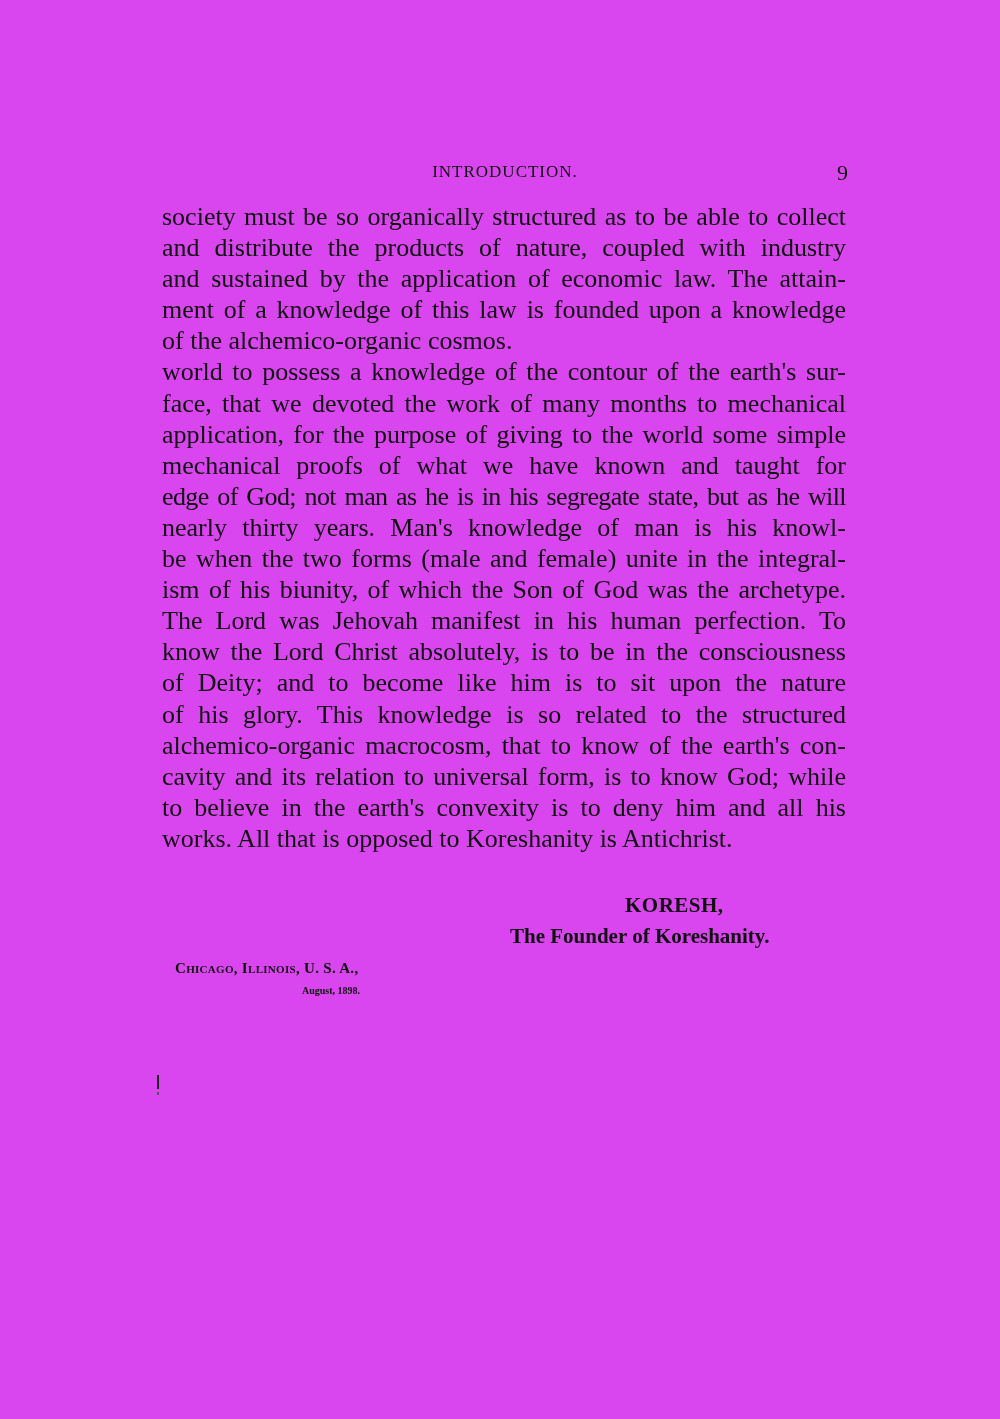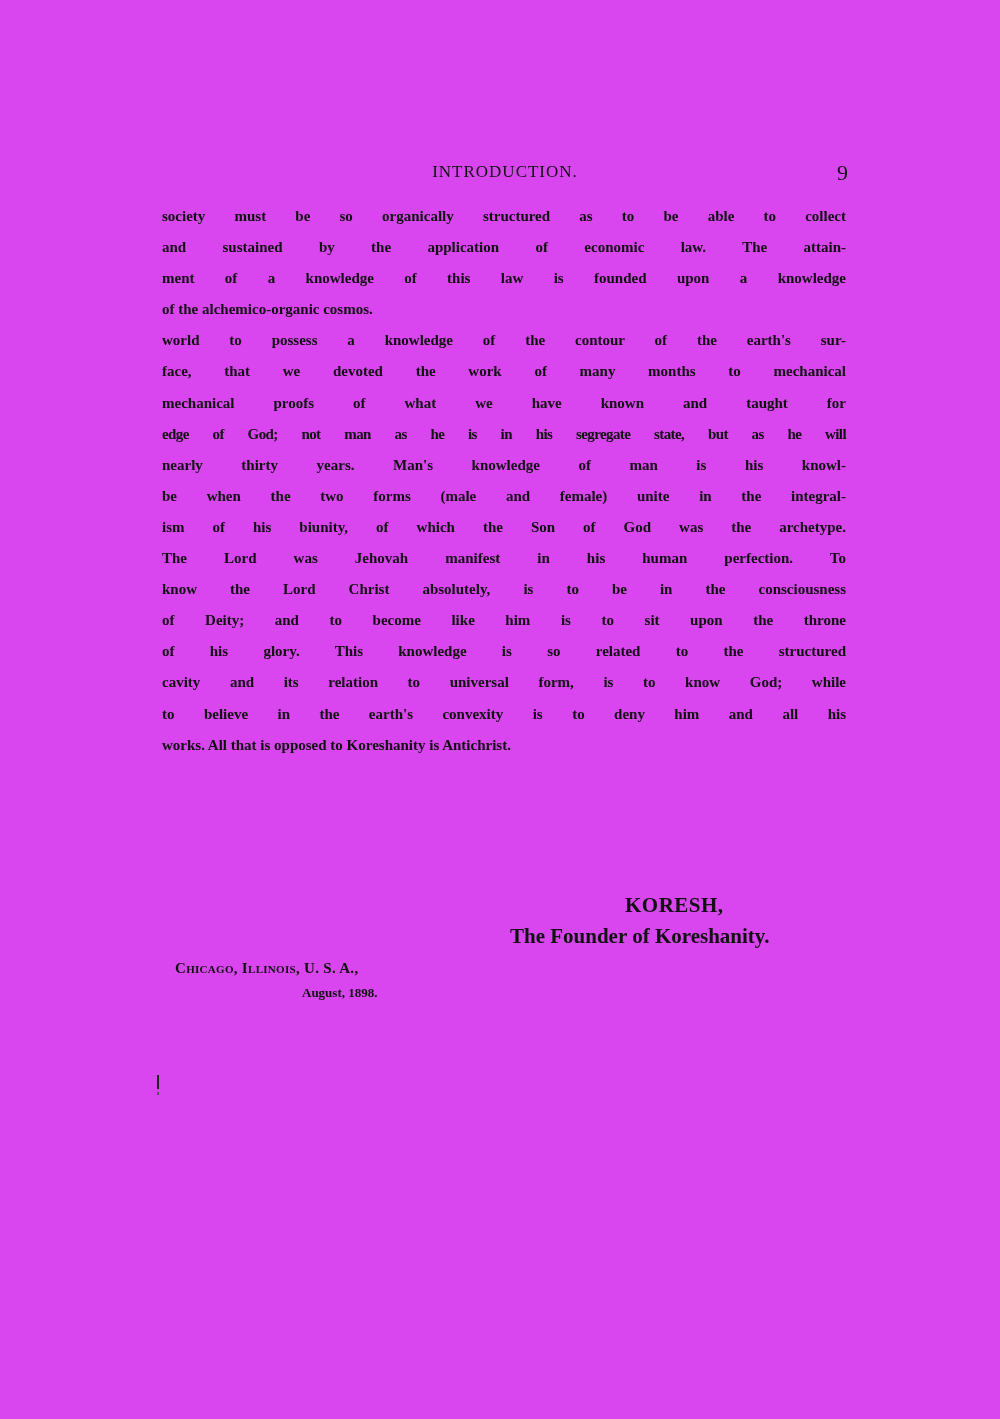--- a/index.html
+++ b/index.html
@@ -1,60 +1,63 @@
 <!DOCTYPE html>
 <html><head>
   <meta charset="utf-8">
   <style>
     html, body { margin: 0; padding: 0; background: #ffffff; }
     body { width: 1000px; height: 1419px; position: relative; overflow: hidden; }
     .page { position: absolute; left: 0; top: 0; width: 1000px; height: 1419px; background: #d946ef; color: #111; font-family: "Liberation Serif", "DejaVu Serif", serif; }
     .running-head { position: absolute; top: 160px; left: 162px; width: 686px; height: 30px; }
     .head-title { position: absolute; left: 0; right: 0; text-align: center; font-size: 17px; letter-spacing: 1px; top: 2px; }
     .page-number { position: absolute; right: 0; top: 0; font-size: 22px; }
-    .body-text { position: absolute; top: 201px; left: 162px; width: 684px; font-size: 15px; line-height: 31.1px; text-align: justify; font-weight: 700; }
+    .body-text { position: absolute; top: 201px; left: 162px; width: 684px; font-size: 26px; line-height: 31.1px; text-align: justify; font-weight: 400; }
     .line { display: block; text-align: justify; text-align-last: justify; white-space: nowrap; height: 31.1px; }
     .line.last { text-align-last: left; }
     .indent { padding-left: 44px; }
     .signature { position: absolute; left: 0; top: 893px; width: 1000px; font-size: 21px; font-weight: 600; }
     .sig-name { position: absolute; left: 625px; top: 0; letter-spacing: 0.5px; }
     .sig-title { position: absolute; left: 510px; top: 31px; }
     .place { position: absolute; left: 175px; top: 960px; font-size: 15px; font-weight: 700; font-variant: small-caps; letter-spacing: 0.3px; }
-    .date { position: absolute; left: 302px; top: 985px; font-size: 13px; font-weight: 700; }
+    .date { position: absolute; left: 302px; top: 985px; font-size: 10px; font-weight: 700; }
     .mark { position: absolute; left: 157px; top: 1075px; width: 2px; height: 14px; background: #222; }
     .mark-dot { position: absolute; left: 157px; top: 1092px; width: 2px; height: 3px; background: #555; }
   </style>
 </head>
 <body>
 
 <div class="page">
   <div class="running-head">
     <div class="head-title">INTRODUCTION.</div>
     <div class="page-number">9</div>
   </div>
 
   <div class="body-text">
     <div>
       <span class="line">society must be so organically structured as to be able to collect</span>
+      <span class="line">and distribute the products of nature, coupled with industry</span>
       <span class="line">and sustained by the application of economic law. The attain-</span>
       <span class="line">ment of a knowledge of this law is founded upon a knowledge</span>
       <span class="line last">of the alchemico-organic cosmos.</span>
     </div>
     <div>
       <span class="line">world to possess a knowledge of the contour of the earth's sur-</span>
       <span class="line">face, that we devoted the work of many months to mechanical</span>
+      <span class="line">application, for the purpose of giving to the world some simple</span>
       <span class="line">mechanical proofs of what we have known and taught for</span>
       <span class="line" style="letter-spacing:-0.6px;">edge of God; not man as he is in his segregate state, but as he will</span>
       <span class="line">nearly thirty years. Man's knowledge of man is his knowl-</span>
       <span class="line">be when the two forms (male and female) unite in the integral-</span>
       <span class="line">ism of his biunity, of which the Son of God was the archetype.</span>
       <span class="line">The Lord was Jehovah manifest in his human perfection. To</span>
       <span class="line">know the Lord Christ absolutely, is to be in the consciousness</span>
-      <span class="line">of Deity; and to become like him is to sit upon the throne</span>
+      <span class="line">of Deity; and to become like him is to sit upon the nature</span>
       <span class="line">of his glory. This knowledge is so related to the structured</span>
+      <span class="line">alchemico-organic macrocosm, that to know of the earth's con-</span>
       <span class="line">cavity and its relation to universal form, is to know God; while</span>
       <span class="line">to believe in the earth's convexity is to deny him and all his</span>
       <span class="line last">works. All that is opposed to Koreshanity is Antichrist.</span>
     </div>
   </div>
 
   <div class="signature">
     <div class="sig-name">KORESH,</div>
     <div class="sig-title">The Founder of Koreshanity.</div>
   </div>

